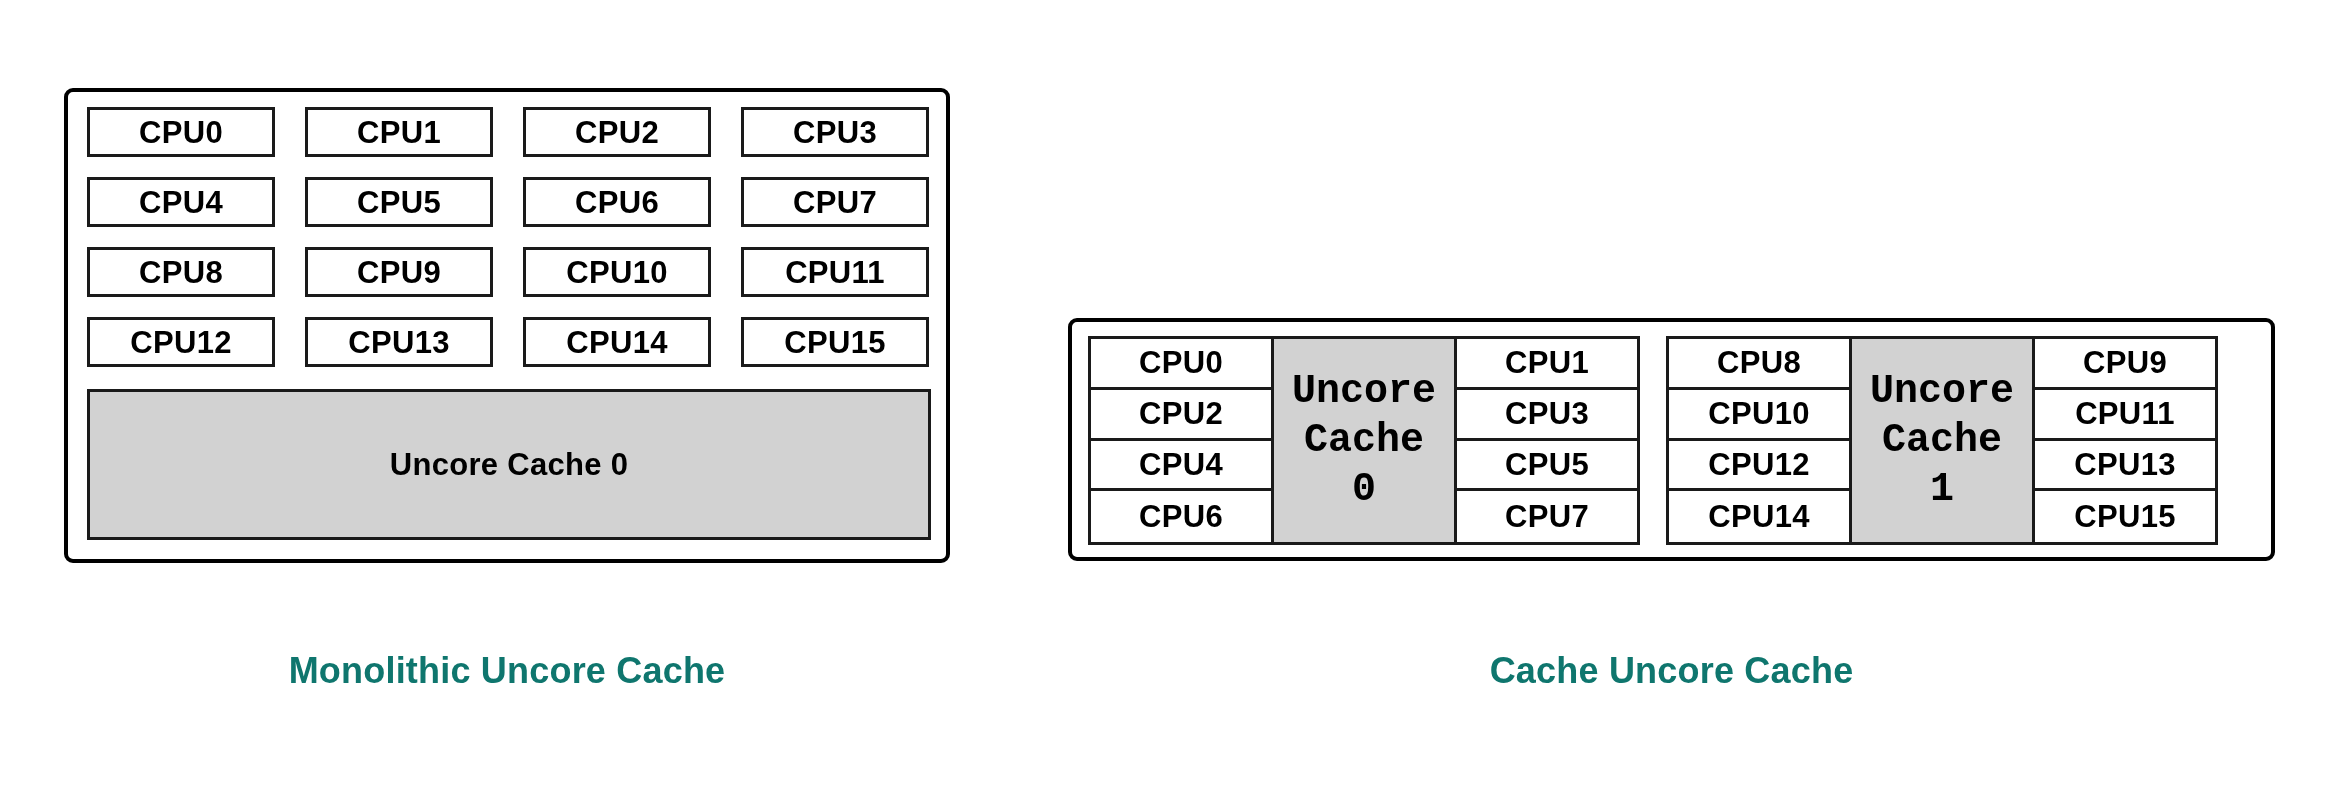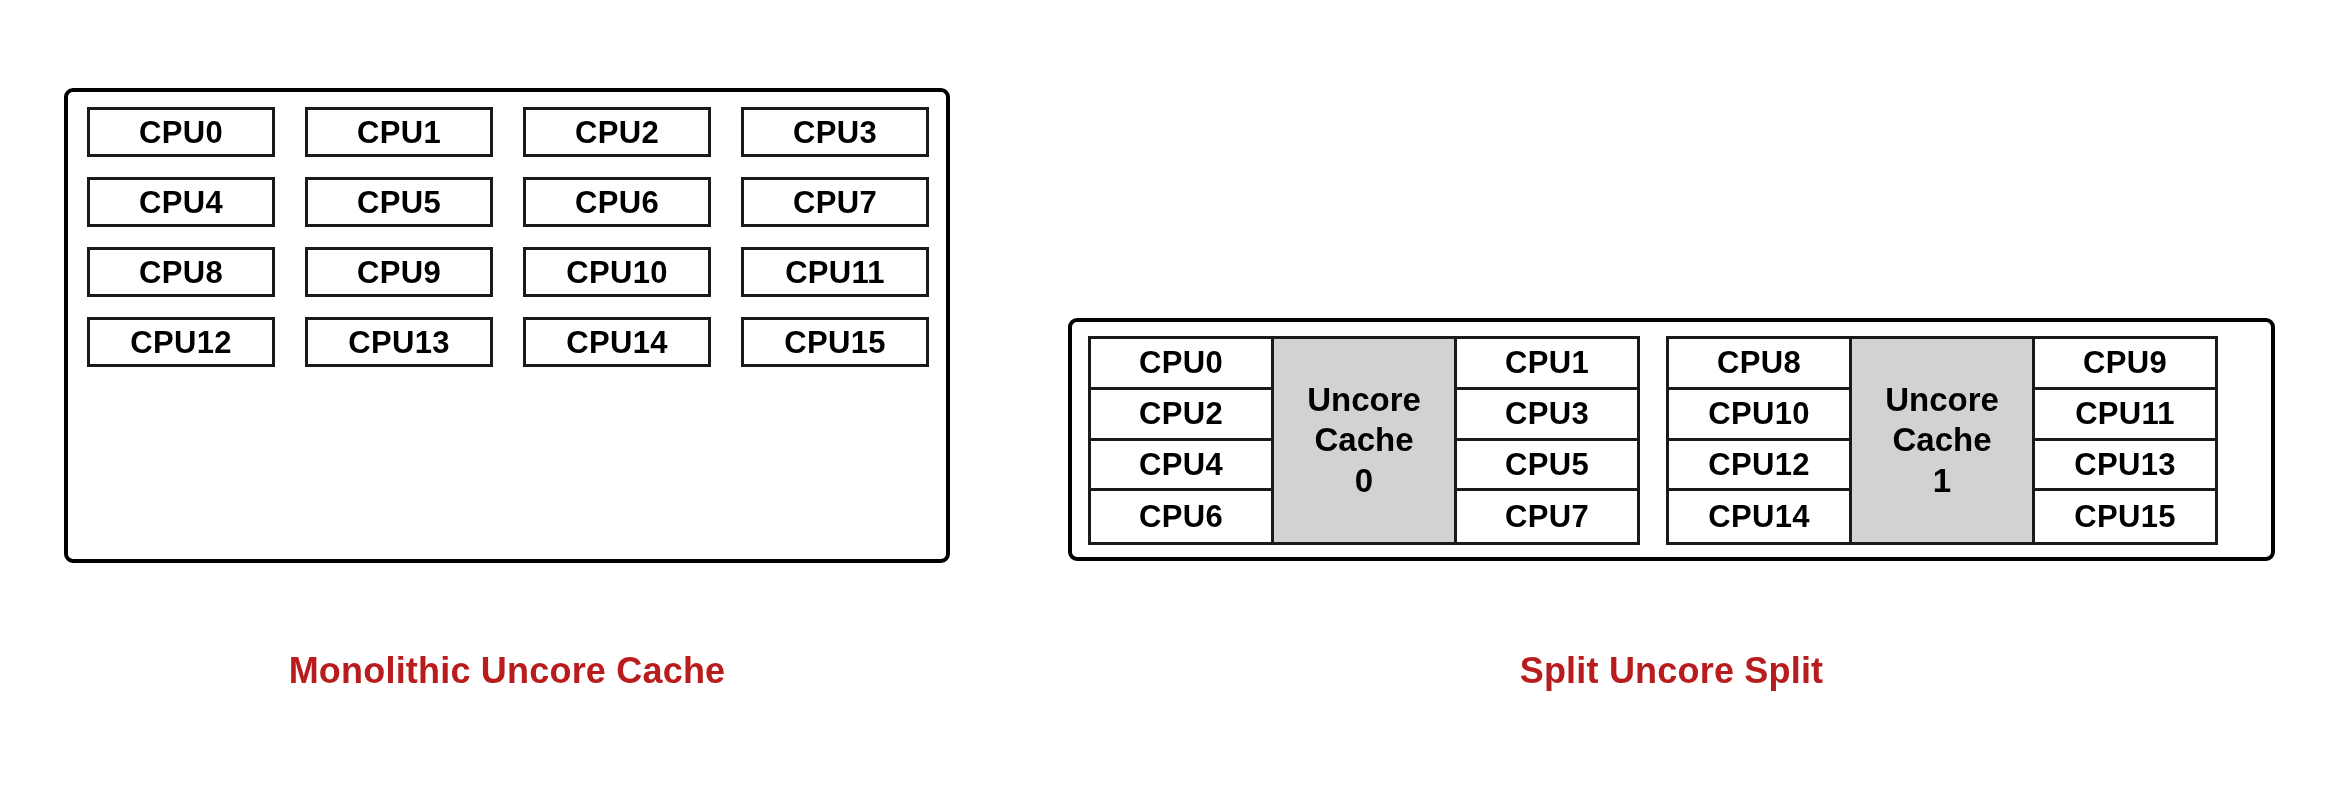--- a/index.html
+++ b/index.html
@@ -20,21 +20,21 @@
   
   .figure {
     position: absolute;
     border-radius: 9px;
   }
   .caption {
     position: absolute;
     font-weight: bold;
     font-size: 36px;
     letter-spacing: 0.2px;
-    color: #b91c1c;
+    color: #0f766e;
     white-space: nowrap;
     text-align: center;
   }
 
   
   #monolithic-panel {
     left: 64px;
     top: 88px;
     width: 886px;
     height: 475px;
@@ -134,23 +134,24 @@
     box-sizing: border-box;
     width: 186px;
     border-left: 3px solid #1a1a1a;
     border-right: 3px solid #1a1a1a;
     background: #d2d2d2;
     display: flex;
     flex-direction: column;
     align-items: center;
     justify-content: center;
     font-weight: bold;
-    font-size: 33px;
+    font-size: 40px;
     line-height: 1.23;
     text-align: center;
+    font-family: Liberation Mono, monospace;
   }
 
   
   #caption-monolithic {
     left: 64px;
     top: 650px;
     width: 886px;
   }
   #caption-split {
     left: 1068px;
@@ -176,20 +177,21 @@
       <div class="cpu-box">CPU8</div>
       <div class="cpu-box">CPU9</div>
       <div class="cpu-box">CPU10</div>
       <div class="cpu-box">CPU11</div>
       <div class="cpu-box">CPU12</div>
       <div class="cpu-box">CPU13</div>
       <div class="cpu-box">CPU14</div>
       <div class="cpu-box">CPU15</div>
     </div>
 
+    <div id="uncore-mono">Uncore Cache 0</div>
   </div>
 </div>
 
 <div class="caption" id="caption-monolithic">Monolithic Uncore Cache</div>
 
 <div class="figure" id="split-panel">
   <div id="split-inner">
 
     <div class="cluster">
       <div class="cpu-col">
@@ -227,13 +229,13 @@
         <div class="cpu-cell">CPU9</div>
         <div class="cpu-cell">CPU11</div>
         <div class="cpu-cell">CPU13</div>
         <div class="cpu-cell">CPU15</div>
       </div>
     </div>
 
   </div>
 </div>
 
-<div class="caption" id="caption-split">Split Uncore Split</div>
+<div class="caption" id="caption-split">Cache Uncore Cache</div>
 
 </body></html>

